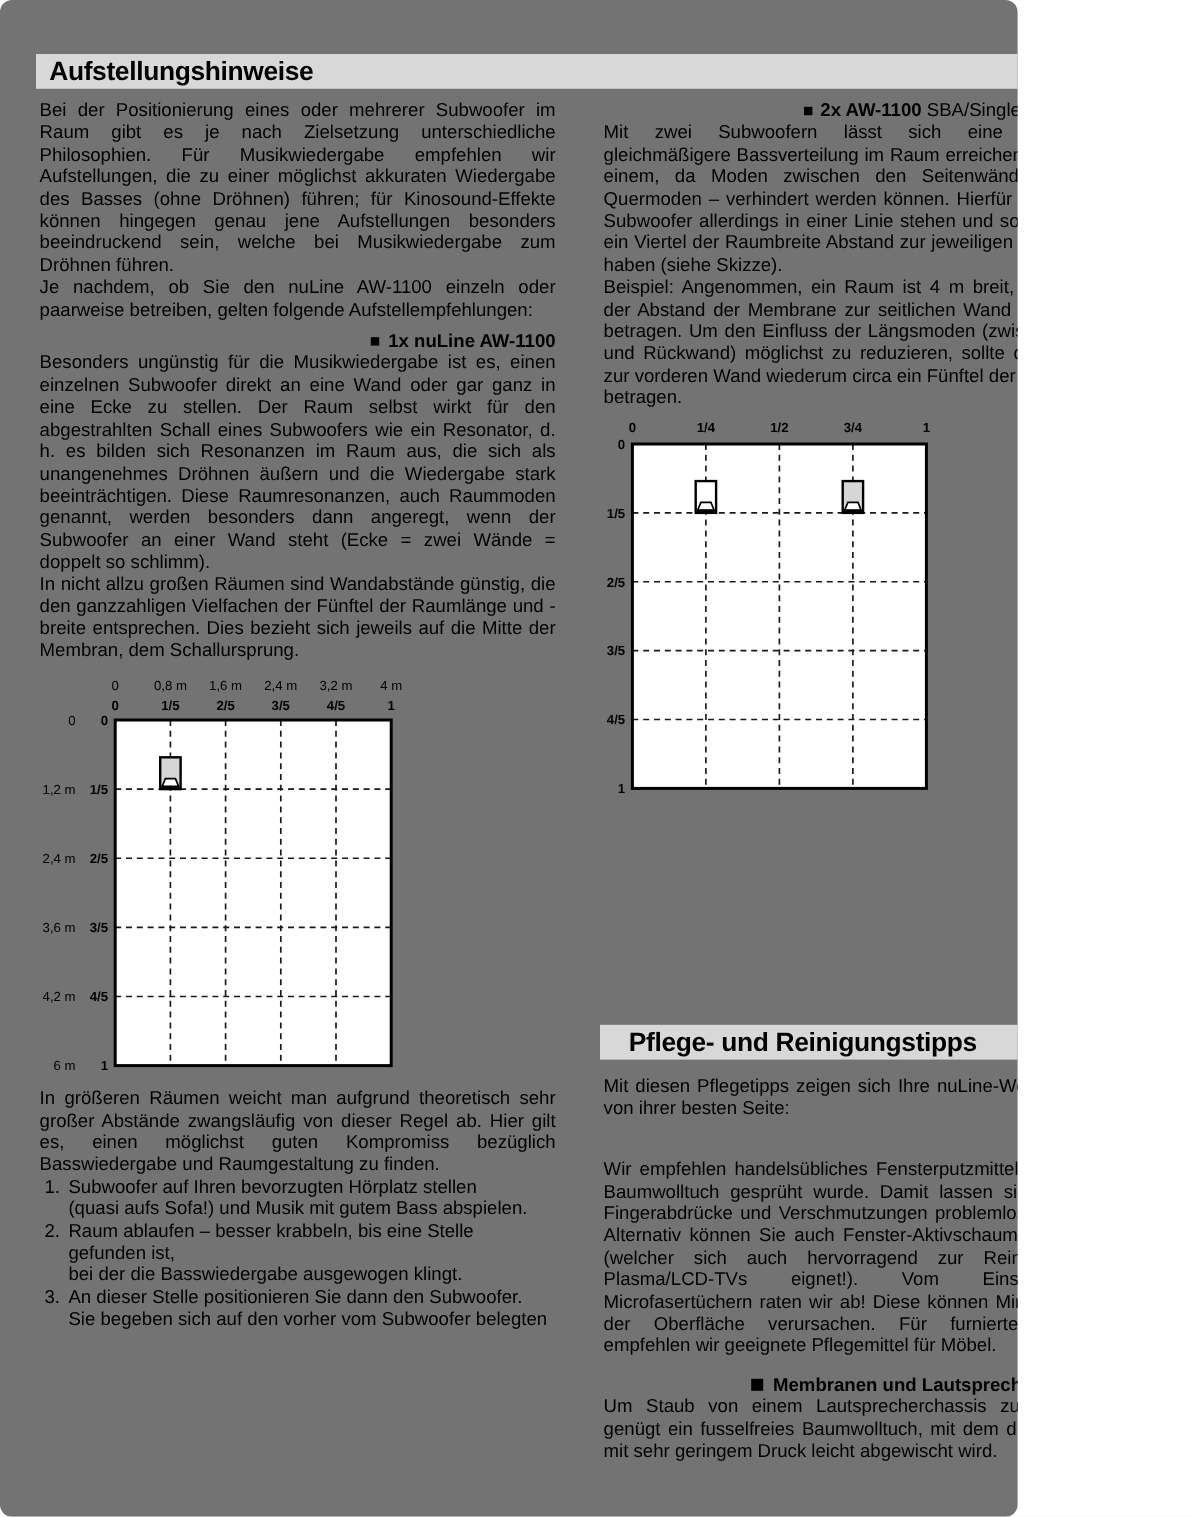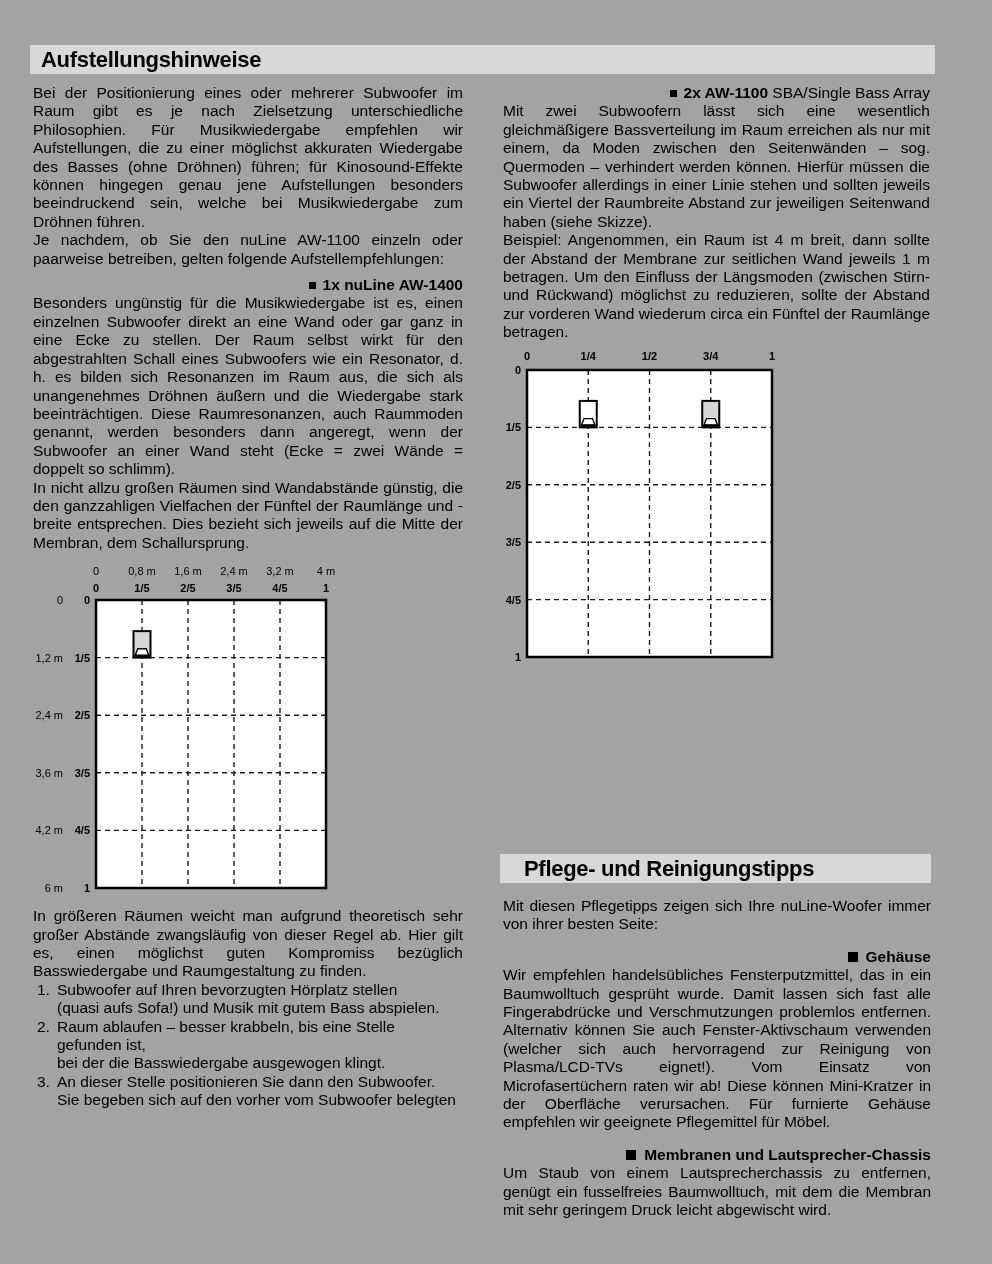--- a/index.html
+++ b/index.html
@@ -1,17 +1,17 @@
 <!DOCTYPE html>
 <html lang="de"><head>
 <meta charset="utf-8">
 <style>
   html,body{margin:0;padding:0;background:#ffffff;}
-  .page{position:relative;width:992px;height:1264px;background:#a3a3a3;overflow:hidden;
-        font-family:"Liberation Sans",sans-serif;color:#000;}
+  .page{position:relative;width:848px;height:1264px;background:#737373;overflow:hidden;
+        font-family:"Liberation Sans",sans-serif;color:#000;border-radius:10px;}
   .title-bar{position:absolute;left:30px;top:45px;width:905px;height:29px;line-height:29px;
         background:#d8d8d8;font-size:22px;font-weight:bold;padding-left:11px;
         box-sizing:border-box;letter-spacing:-0.3px;}
   .col{position:absolute;font-size:15.5px;line-height:18.4px;text-align:justify;
         hyphens:auto;-webkit-hyphens:auto;}
   .col-left{left:33px;top:84px;width:430px;}
   .col-rightA{left:503px;top:84px;width:427px;}
   .col-rightB{left:500px;top:854px;width:431px;}
   p{margin:0;}
   .gap8{margin-top:8px;}
@@ -41,21 +41,21 @@
 <div class="page">
 
   <div class="title-bar" style="background: rgb(216, 216, 216);">
     <span>Aufstellungshinweise</span>
   </div>
 
   <div class="col col-left">
     <p>Bei der Positionierung eines oder mehrerer Subwoofer im Raum gibt es je nach Zielsetzung unterschiedliche Philosophien. Für Musikwiedergabe empfehlen wir Aufstellungen, die zu einer möglichst akkuraten Wiedergabe des Basses (ohne Dröhnen) führen; für Kinosound-Effekte können hingegen genau jene Aufstellungen besonders beeindruckend sein, welche bei Musikwiedergabe zum Dröhnen führen.</p>
     <p>Je nachdem, ob Sie den nuLine AW-1100 einzeln oder paarweise betreiben, gelten folgende Aufstellempfehlungen:</p>
 
-    <p class="subhead gap8"><span class="sq-s"></span><span>1x nuLine AW-1400</span></p>
+    <p class="subhead gap8"><span class="sq-s"></span><span>1x nuLine AW-1100</span></p>
 
     <p>Besonders ungünstig für die Musikwiedergabe ist es, einen einzelnen Subwoofer direkt an eine Wand oder gar ganz in eine Ecke zu stellen. Der Raum selbst wirkt für den abgestrahlten Schall eines Subwoofers wie ein Resonator, d. h. es bilden sich Resonanzen im Raum aus, die sich als unangenehmes Dröhnen äußern und die Wiedergabe stark beeinträchtigen. Diese Raumresonanzen, auch Raummoden genannt, werden besonders dann angeregt, wenn der Subwoofer an einer Wand steht (Ecke = zwei Wände = doppelt so schlimm).</p>
     <p>In nicht allzu großen Räumen sind Wandabstände günstig, die den ganzzahligen Vielfachen der Fünftel der Raumlänge und -breite entsprechen. Dies bezieht sich jeweils auf die Mitte der Membran, dem Schallursprung.</p>
 
     <div class="diagram">
         <svg width="433" height="332">
           <rect x="63" y="37" width="230" height="288" fill="#ffffff"></rect>
           <text x="63" y="12" text-anchor="middle" class="lab">0</text>
           <text x="63" y="29" text-anchor="middle" class="lab b">0</text>
           <line x1="109" y1="37" x2="109" y2="325" class="dash"></line>

